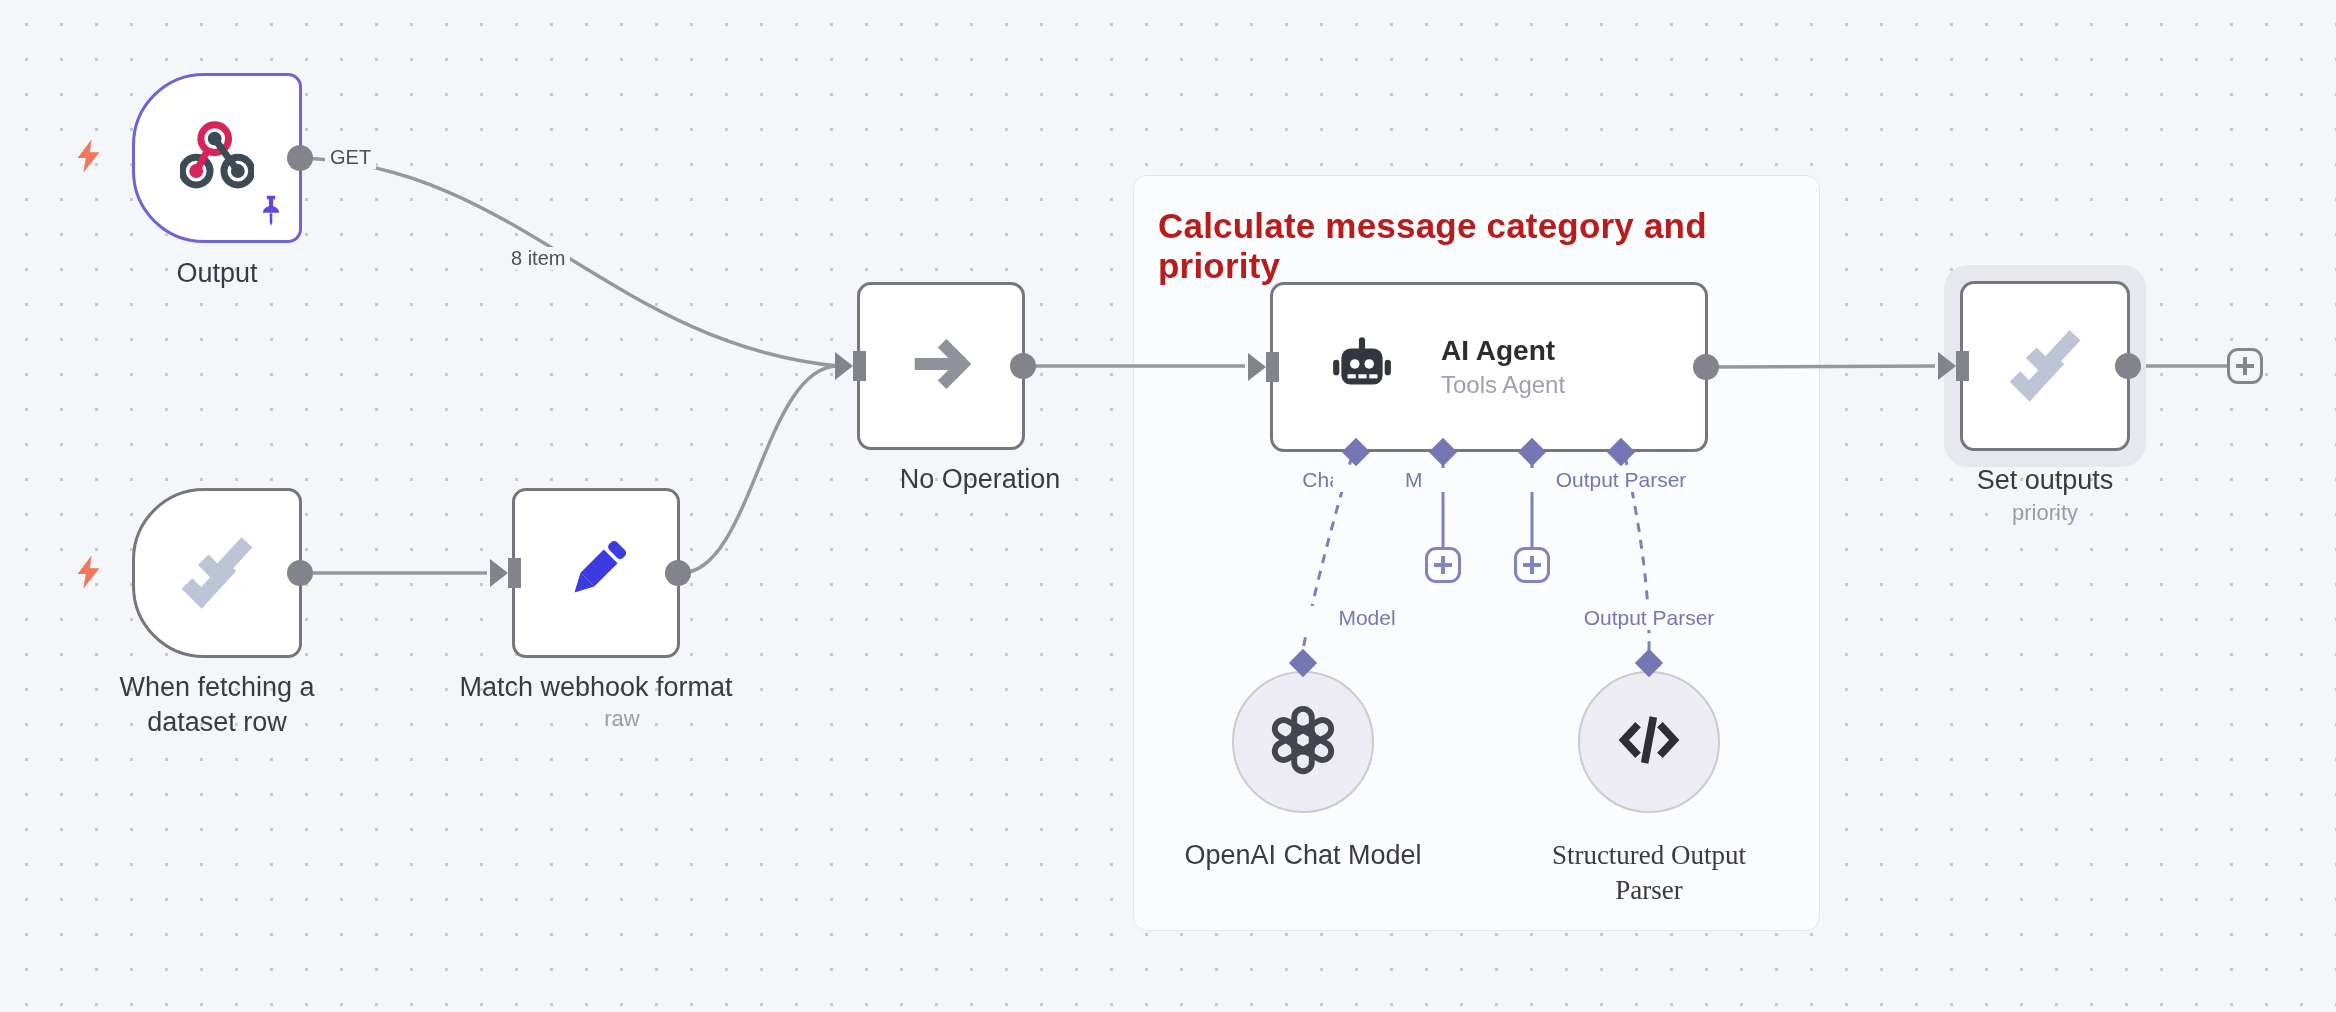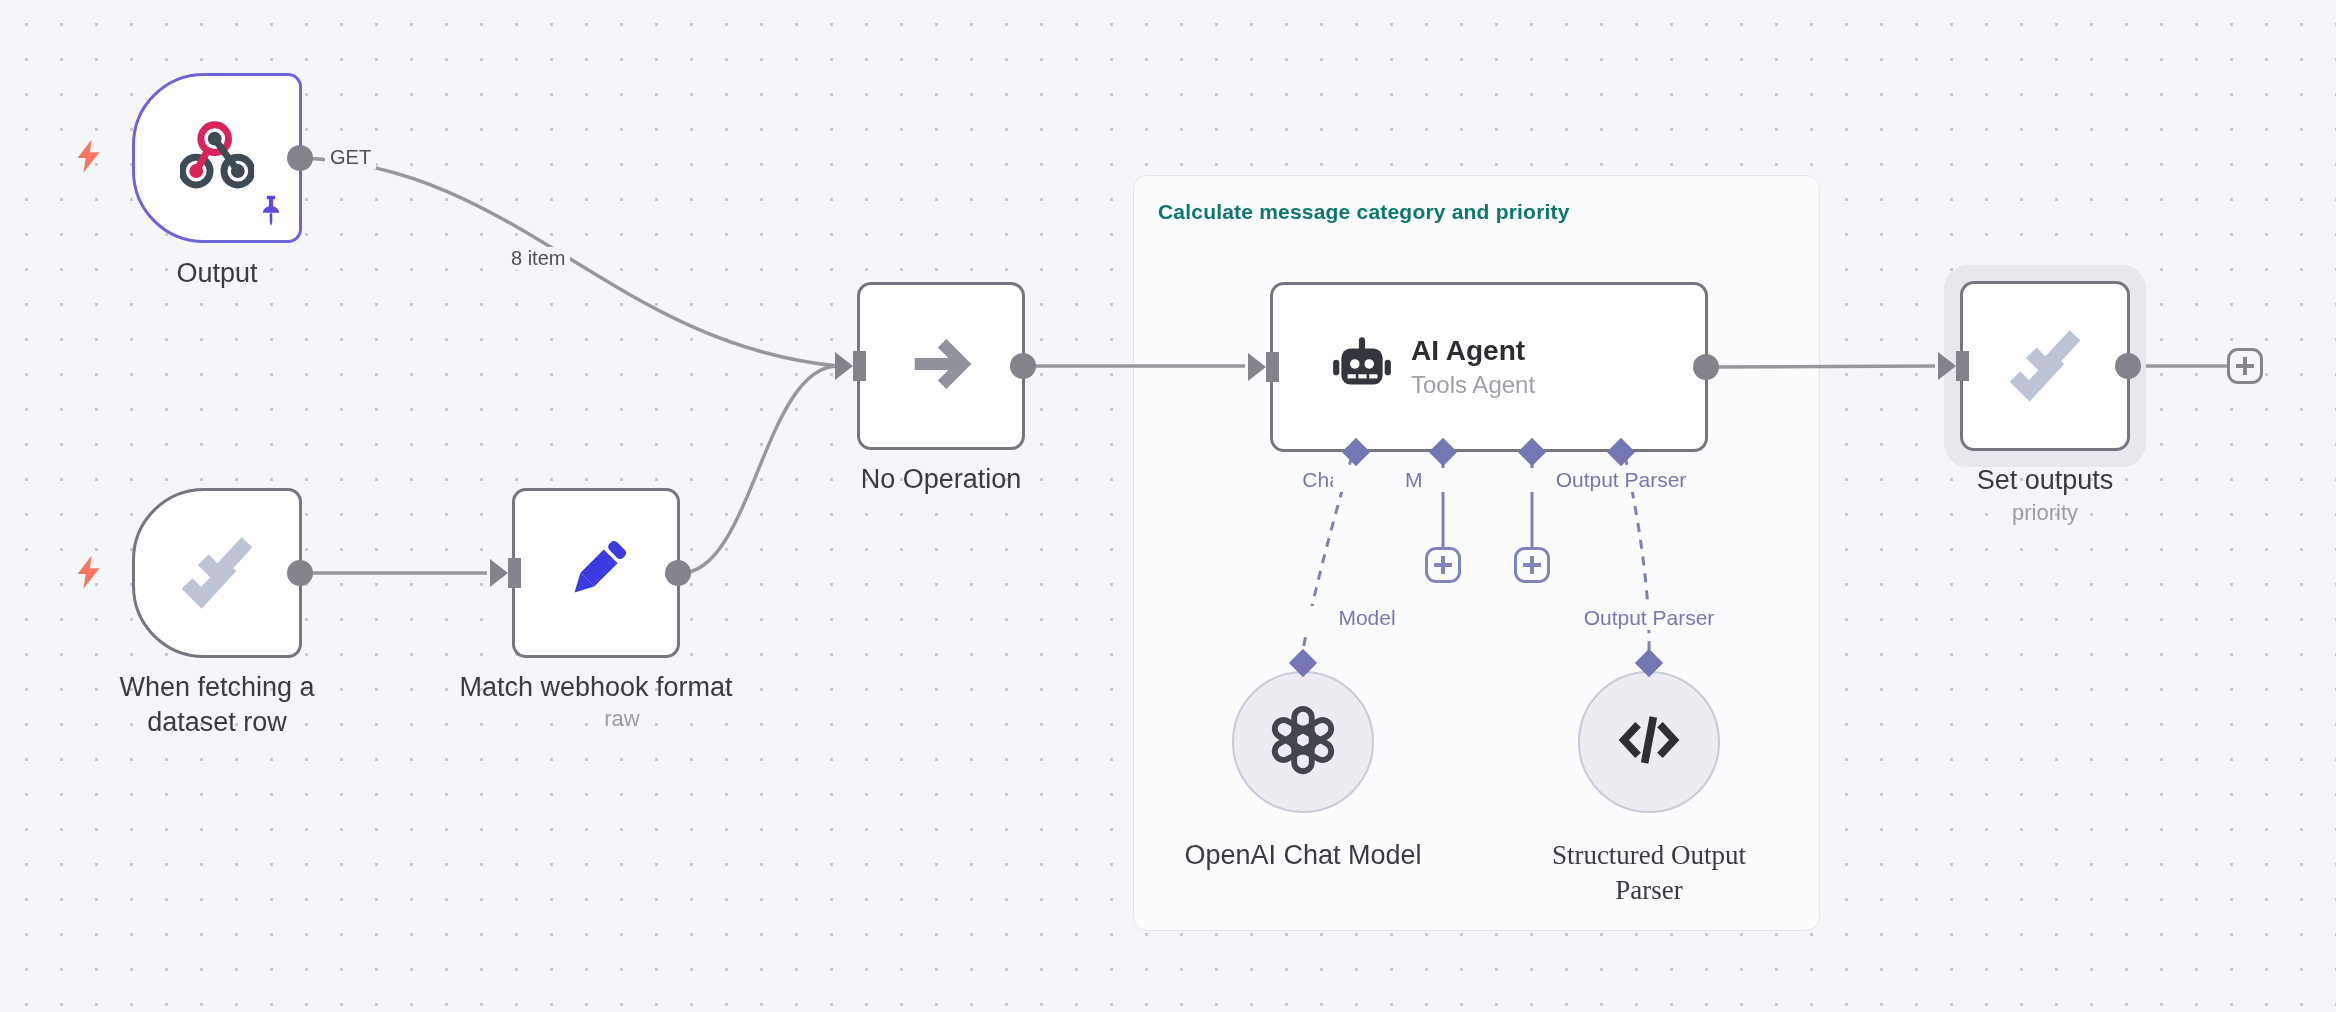--- a/index.html
+++ b/index.html
@@ -16,22 +16,22 @@
     background-position:9px 7px;
   }
   .wires { position:absolute; left:0; top:0; z-index:2; }
 
   
   .group-box {
     position:absolute; left:1133px; top:175px; width:687px; height:756px;
     background:#fbfcfd; border:1.5px solid #e4e6ec; border-radius:14px; z-index:1;
   }
   .group-title {
-    position:absolute; left:24px; top:24px;
-    font-size:21px; font-weight:700; color:#0f766e; letter-spacing:.2px;
+    position:absolute; left:24px; top:30px;
+    font-size:35px; font-weight:700; color:#b91c1c; letter-spacing:.2px;
   }
 
   
   .node {
     position:absolute; background:#ffffff; border:3px solid #75767f;
     border-radius:14px; z-index:3; display:flex; align-items:center; justify-content:center;
   }
   .node.trigger { border-radius:72px 14px 14px 72px; }
   .node.selected { border-color:#6f63d8; }
   .node-halo {
@@ -76,21 +76,21 @@
   .wire-label {
     position:absolute; font-size:20px; color:#4f4f58;
     background:#f5f6f9; padding:0 5px; z-index:3;
   }
   .port-label {
     position:absolute; width:220px; text-align:center; font-size:21px;
     color:#7478b0; background:#fbfcfd; z-index:3;
   }
 
   
-  .agent-content { display:flex; align-items:center; gap:16px; width:100%; padding-left:56px; }
+  .agent-content { display:flex; align-items:center; gap:46px; width:100%; padding-left:56px; }
   .agent-texts { display:flex; flex-direction:column; gap:4px; }
   .agent-title { font-size:28px; font-weight:600; color:#2c2c33; }
   .agent-subtitle { font-size:24px; color:#9fa0ab; }
 
   
   .plus-btn {
     position:absolute; width:36px; height:36px; border-radius:11px;
     background:#fbfcfd; border:3px solid #8284bd; z-index:4;
     display:flex; align-items:center; justify-content:center;
   }
@@ -194,21 +194,21 @@
     <span>
       <svg width="70" height="70" viewBox="0 0 64 64" fill="none" stroke="#8f929b" stroke-width="11">
         <path d="M8 32 H46"></path>
         <path d="M33 13 L52 32 L33 51"></path>
       </svg>
     </span>
     <span class="in-rect"></span>
     <span class="in-arrow"></span>
     <span class="out-dot"></span>
   </div>
-  <div class="node-label" style="left:801px; top:462px; width:280px;">No Operation</div>
+  <div class="node-label" style="left:840px; top:462px; width:280px;">No Operation</div>
 
   <div class="node" style="left:1270px; top:282px; width:438px; height:170px; justify-content:flex-start;">
     <div class="agent-content">
       <span>
         <svg width="66" height="66" viewBox="0 0 64 64">
           <g fill="#33363d">
             <rect x="29" y="5" width="6" height="13" rx="3"></rect>
             <rect x="12" y="16" width="40" height="35" rx="9"></rect>
             <rect x="4" y="27" width="6" height="15" rx="3"></rect>
             <rect x="54" y="27" width="6" height="15" rx="3"></rect>

